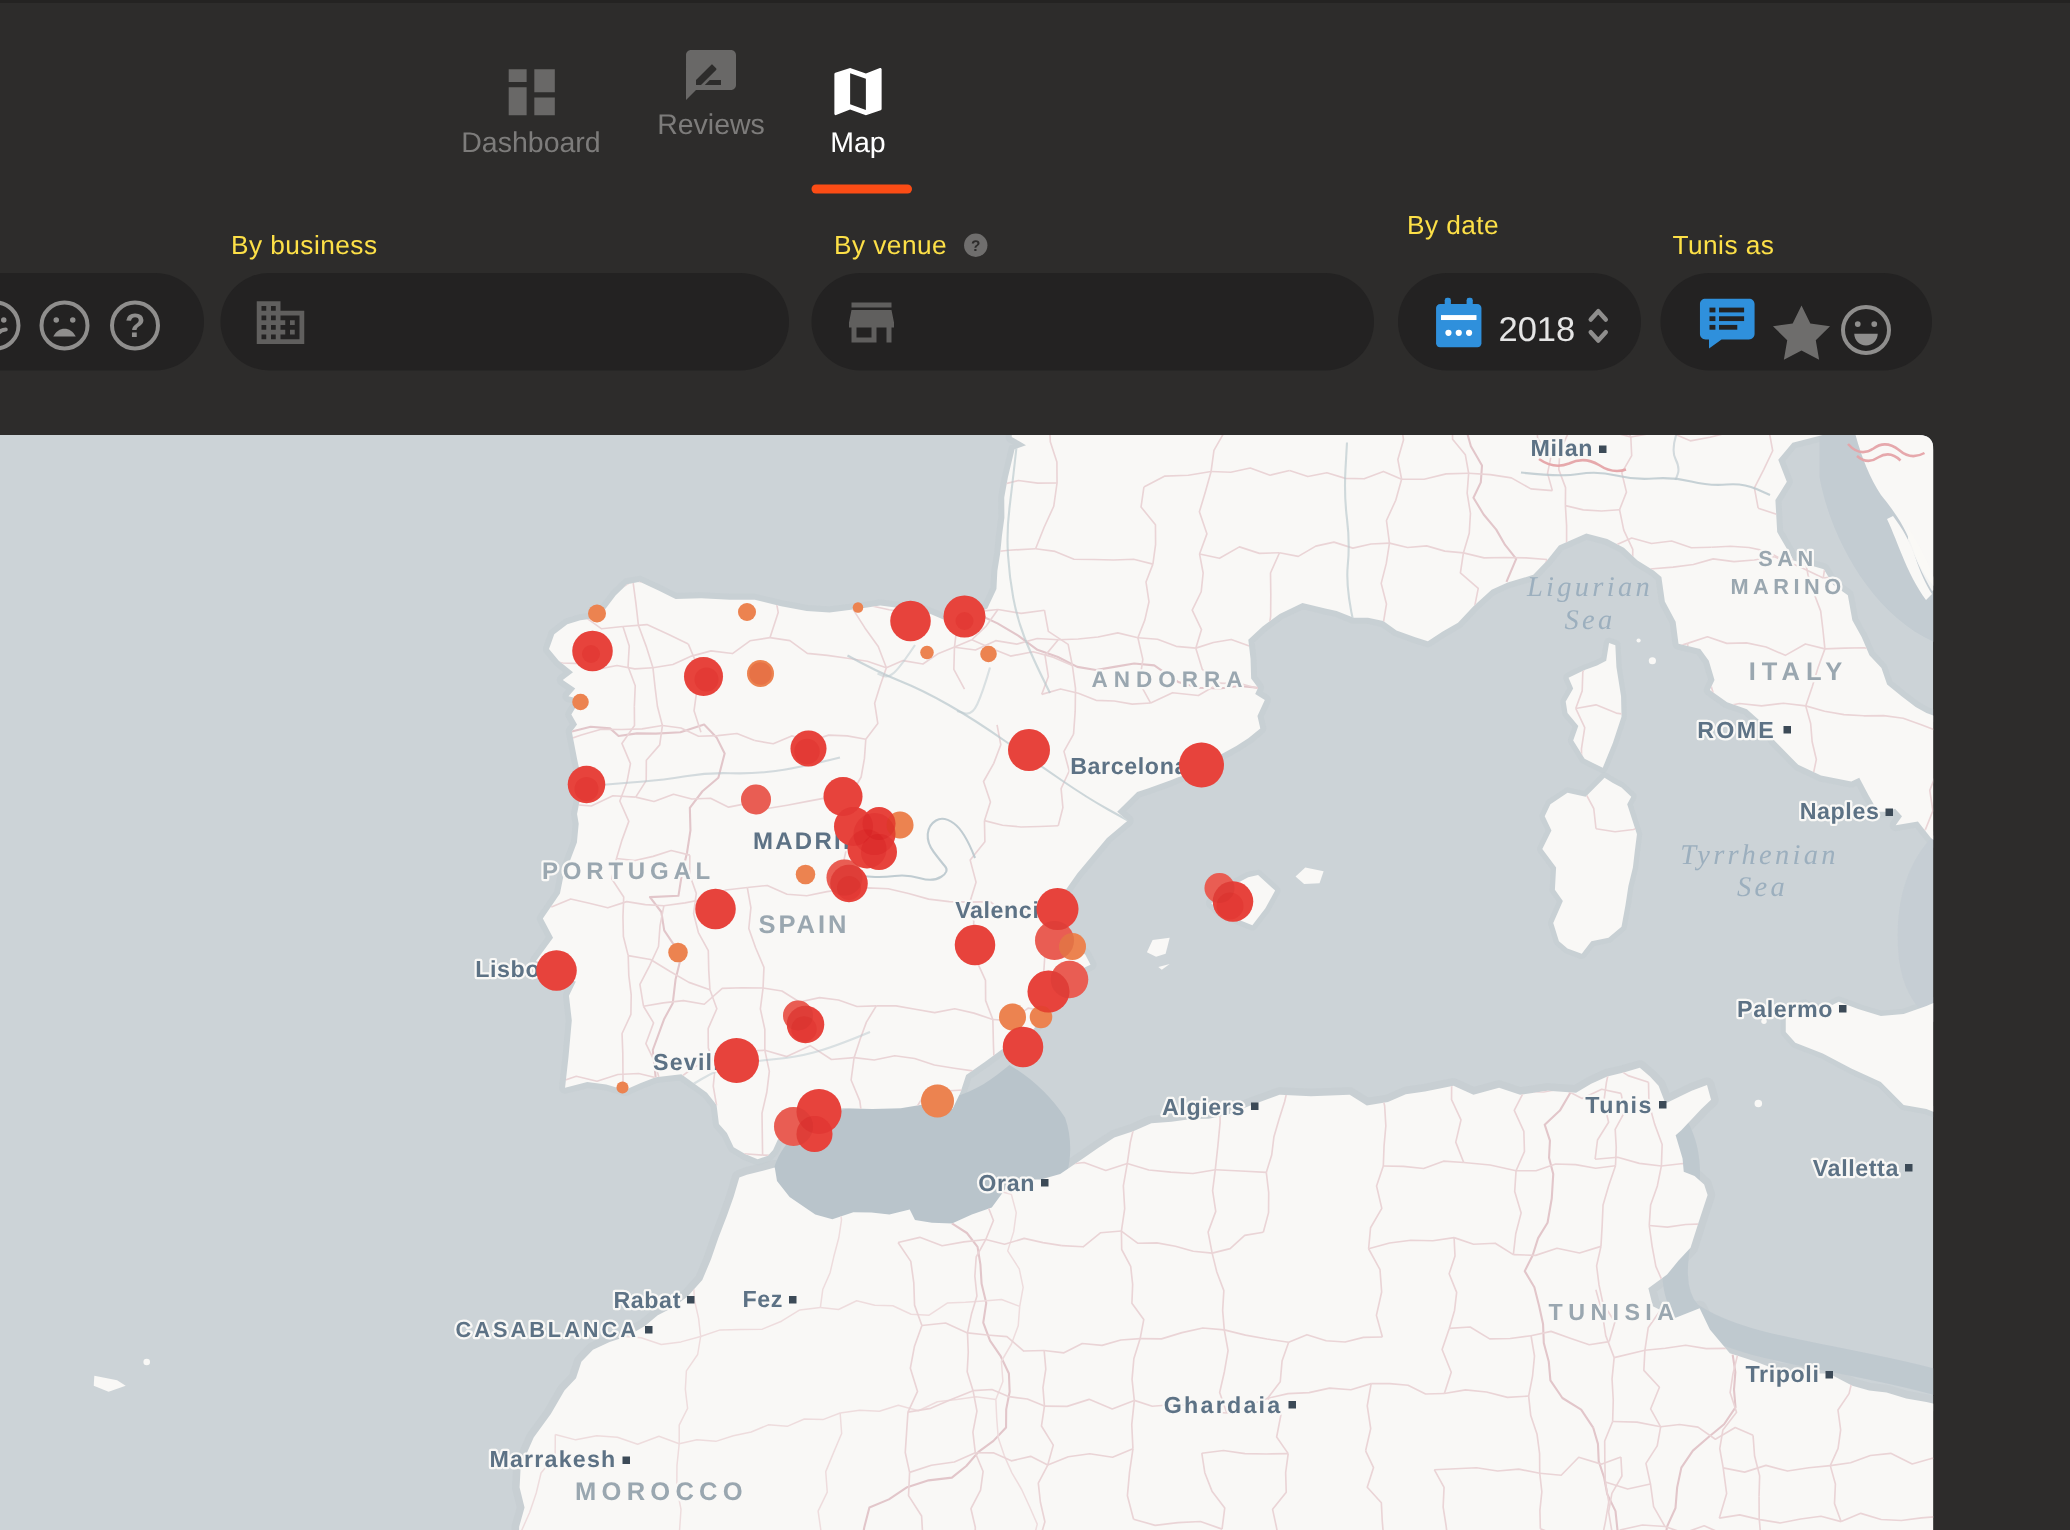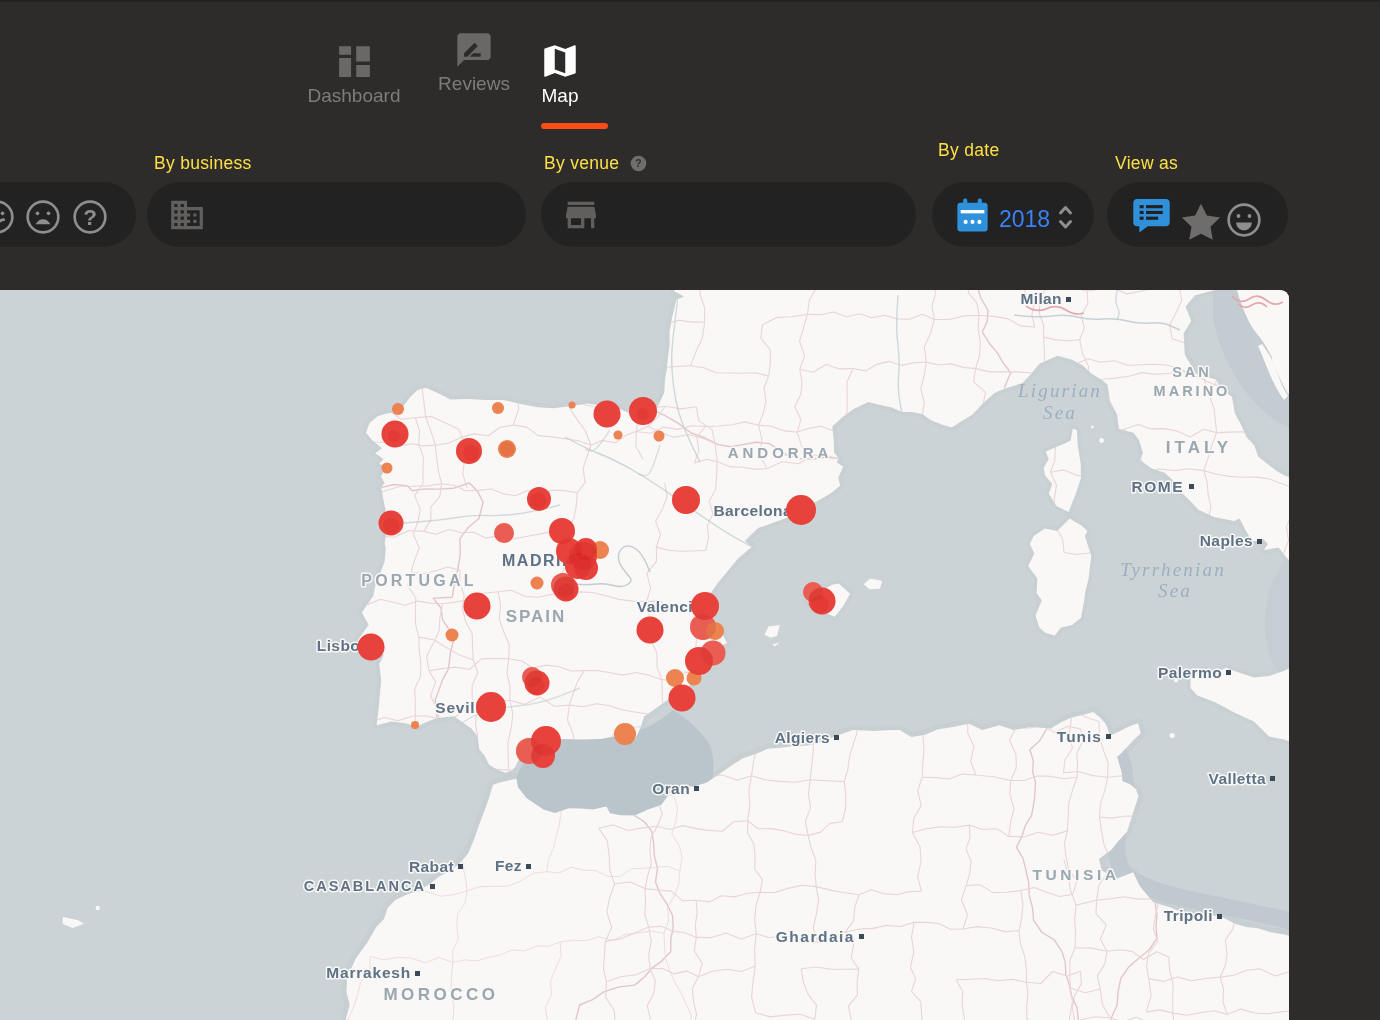--- a/index.html
+++ b/index.html
@@ -4,37 +4,37 @@
 *{margin:0;padding:0;box-sizing:border-box}
 html,body{width:1380px;height:1020px;overflow:hidden;background:#2d2c2b;font-family:"Liberation Sans",sans-serif}
 .topline{position:absolute;left:0;top:0;width:1380px;height:2px;background:#242322}
 .navitem{position:absolute;text-align:center;color:#7d7c7b;font-size:19px}
 .navitem .ic{display:block;margin:0 auto 3px}
 .underline{position:absolute;left:541px;top:123px;width:67px;height:6px;border-radius:3px;background:#fb4c15}
 .lbl{position:absolute;color:#fde047;font-size:17.5px;letter-spacing:0.3px}
 .pill{position:absolute;top:182px;height:65px;border-radius:33px;background:#232222}
 .picon{position:absolute;top:50%;transform:translateY(-50%)}
 .mapwrap{position:absolute;left:0;top:290px;width:1289px;height:538px}
-.d2018{position:absolute;left:999px;top:206px;color:#3b82f6;font-size:23px;letter-spacing:0px}
+.d2018{position:absolute;left:999px;top:206px;color:#e5e5e5;font-size:23px;letter-spacing:0px}
 </style></head>
 <body>
 <div class="topline"></div>
 <div class="navitem" style="left:294px;top:41px;width:120px">
   <svg class="ic" width="41" height="41" viewBox="0 0 24 24" fill="#696867">
       <path d="M3 3h7v5H3zM13 3h8v9h-8zM3 10h7v11H3zM13 14h8v7h-8z"></path>
     </svg>
   Dashboard
 </div>
 <div class="navitem" style="left:414px;top:30px;width:120px">
   <svg class="ic" width="40" height="40" viewBox="0 0 24 24" fill="#696867">
       <path d="M20 2H4c-1.1 0-1.99.9-1.99 2L2 22l4-4h14c1.1 0 2-.9 2-2V4c0-1.1-.9-2-2-2zM6 14l6.03-6.03c.2-.2.51-.2.71 0l1.29 1.29c.2.2.2.51 0 .71L8 16H6v-2zm10 2h-6.5l2-2H16v2z"></path>
     </svg>
   Reviews
 </div>
-<div class="navitem" style="left:500px;top:40px;width:120px;color:#fff">
+<div class="navitem" style="left:512px;top:40px;width:120px;color:#fff">
   <svg class="ic" width="42" height="42" viewBox="0 0 24 24" fill="#ffffff">
       <path d="M20.5 3l-.16.03L15 5.1 9 3 3.36 4.9c-.21.07-.36.25-.36.48V20.5c0 .28.22.5.5.5l.16-.03L9 18.9l6 2.1 5.64-1.9c.21-.07.36-.25.36-.48V3.5c0-.28-.22-.5-.5-.5zM15 19l-6-2.11V5l6 2.11V19z"></path>
     </svg>
   Map
 </div>
 <div class="underline"></div>
 
 <div class="pill" style="left:-60px;width:196px"></div>
 <svg style="position:absolute;left:-23px;top:197px" width="40" height="40" viewBox="0 0 24 24" fill="none" stroke="#8f8e8d" stroke-width="1.6">
     <circle cx="12" cy="12" r="9.2"></circle>
@@ -52,21 +52,21 @@
     <text x="12" y="16.5" font-size="13.5" font-weight="700" fill="#8f8e8d" stroke="none" text-anchor="middle" font-family="Liberation Sans">?</text>
   </svg>
 
 <div class="lbl" style="left:154px;top:153px">By business</div>
 <div class="pill" style="left:147px;width:379px">
   <svg class="picon" style="left:21px" width="38" height="38" viewBox="0 0 24 24" fill="#605f5e">
       <path d="M12 7V3H2v18h20V7H12zM6 19H4v-2h2v2zm0-4H4v-2h2v2zm0-4H4V9h2v2zm0-4H4V5h2v2zm4 12H8v-2h2v2zm0-4H8v-2h2v2zm0-4H8V9h2v2zm0-4H8V5h2v2zm10 12h-8v-2h2v-2h-2v-2h2v-2h-2V9h8v10zm-2-8h-2v2h2v-2zm0 4h-2v2h2v-2z"></path>
     </svg>
 </div>
 
-<div class="lbl" style="left:544px;top:153px">By venue
+<div class="lbl" style="left:556px;top:153px">By venue
   <svg width="17" height="17" viewBox="0 0 24 24" style="vertical-align:-3px;margin-left:5px">
       <circle cx="12" cy="12" r="11" fill="#6f6e6d"></circle>
       <text x="12" y="17" font-size="14.5" font-weight="700" fill="#2d2c2b" text-anchor="middle" font-family="Liberation Sans">?</text>
     </svg>
 </div>
 <div class="pill" style="left:541px;width:375px">
   <svg class="picon" style="left:20px" width="40" height="40" viewBox="0 0 24 24" fill="#605f5e">
       <path d="M20 4H4v2h16V4zm1 10v-2l-1-5H4l-1 5v2h1v6h10v-6h4v6h2v-6h1zm-9 4H6v-4h6v4z"></path>
     </svg>
 </div>
@@ -82,21 +82,21 @@
       <circle cx="12" cy="18" r="1.5" fill="#fff"></circle>
       <circle cx="17" cy="18" r="1.5" fill="#fff"></circle>
   </svg>
 </div>
 <div class="d2018">2018</div>
 <svg style="position:absolute;left:1056px;top:203px" width="19" height="28" viewBox="0 0 19 28" fill="none" stroke="#8f8e8d" stroke-width="3" stroke-linecap="round" stroke-linejoin="round">
     <path d="M4.5 10 L9.5 4.5 L14.5 10"></path>
     <path d="M4.5 18.5 L9.5 24 L14.5 18.5"></path>
   </svg>
 
-<div class="lbl" style="left:1115px;top:153px">View as</div>
+<div class="lbl" style="left:1115px;top:153px">Tunis as</div>
 <div class="pill" style="left:1107px;width:181px">
   <svg style="position:absolute;left:26px;top:17px" width="37" height="41" viewBox="0 0 24 27" fill="#2f90dc">
       <path d="M21.5 0H2.5C1.1 0 0 1.1 0 2.5v13C0 16.9 1.1 18 2.5 18H4v4l5.5-4h12c1.4 0 2.5-1.1 2.5-2.5v-13C24 1.1 22.9 0 21.5 0z"></path>
       <rect x="4.2" y="4" width="2.6" height="2.1" fill="#232222"></rect>
       <rect x="8.4" y="4" width="11" height="2.1" fill="#232222"></rect>
       <rect x="4.2" y="7.8" width="2.6" height="2.1" fill="#232222"></rect>
       <rect x="8.4" y="7.8" width="11" height="2.1" fill="#232222"></rect>
       <rect x="4.2" y="11.6" width="2.6" height="2.1" fill="#232222"></rect>
       <rect x="8.4" y="11.6" width="8" height="2.1" fill="#232222"></rect>
     </svg>

